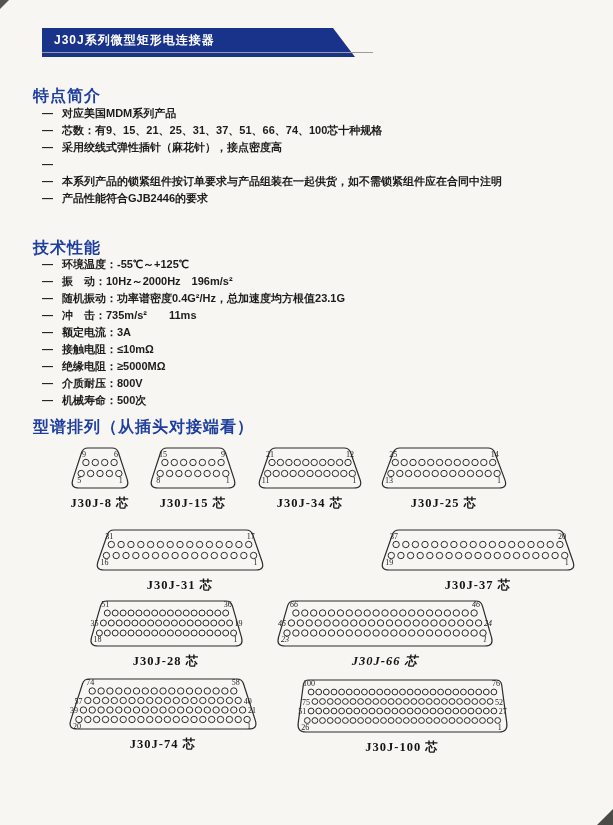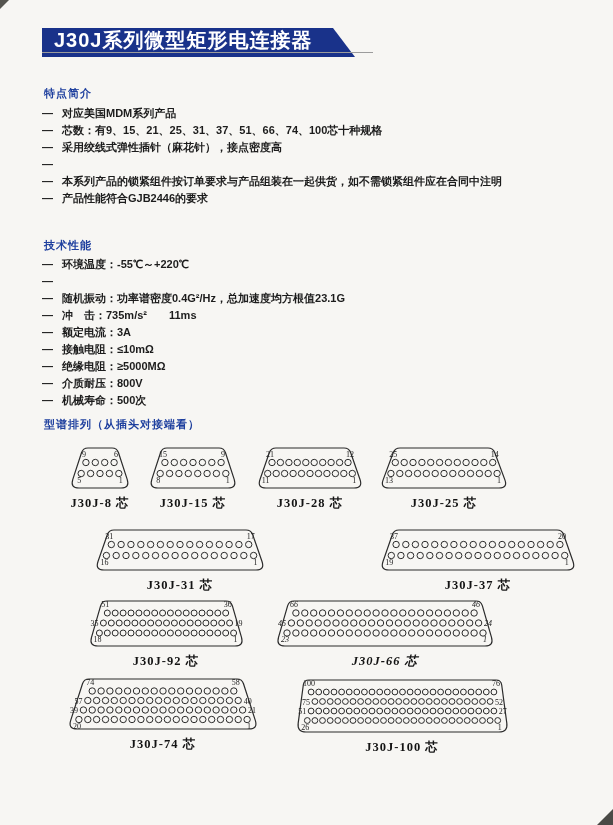--- a/index.html
+++ b/index.html
@@ -11,29 +11,29 @@
     font-family:"Liberation Sans",sans-serif;
   }
   .corner{position:absolute;width:0;height:0;}
   .corner.tl{top:0;left:0;border-top:9px solid #55544f;border-right:9px solid transparent;}
   .corner.br{bottom:0;right:0;border-bottom:16px solid #4a4a46;border-left:16px solid transparent;}
 
   .banner{
     position:absolute;left:42px;top:28px;height:29px;width:313px;
     background:var(--banner-bg,#19328a);
     clip-path:polygon(0 0, calc(100% - 22px) 0, 100% 100%, 0 100%);
-    color:#ffffff;font-weight:bold;font-size:20px;line-height:25px;
+    color:#ffffff;font-weight:bold;font-size:12px;line-height:25px;
     padding-left:12px;letter-spacing:1px;box-sizing:border-box;
   }
   .banner-underline{position:absolute;left:42px;top:52px;width:331px;height:1px;background:#9c9c9c;}
 
   .sec{
-    position:absolute;left:44px;margin:0;
+    position:absolute;left:33px;margin:0;
     color:var(--heading-blue,#1e3f9e);
-    font-size:11px;font-weight:bold;letter-spacing:1px;
+    font-size:16px;font-weight:bold;letter-spacing:1px;
   }
   .sec.features-h{top:86px;}
   .sec.specs-h{top:238px;}
   .sec.layouts-h{top:417px;}
 
   .list{position:absolute;left:42px;right:16px;}
   #features-list{top:105px;}
   #specs-list{top:256px;}
   .li{
     display:flex;align-items:flex-start;height:17px;
@@ -91,24 +91,25 @@
       <div class="li">
         <span class="dash">—</span>
         <span>产品性能符合GJB2446的要求</span>
       </div>
     </div>
 
   <h2 class="sec specs-h">技术性能</h2>
   <div class="list" id="specs-list">
       <div class="li">
         <span class="dash">—</span>
-        <span>环境温度：-55℃～+220℃</span>
-      </div>
-      <div class="li">
-        <span class="dash">—</span>
+        <span>环境温度：-55℃～+125℃</span>
+      </div>
+      <div class="li">
+        <span class="dash">—</span>
+        <span>振　动：10Hz～2000Hz　196m/s²</span>
       </div>
       <div class="li">
         <span class="dash">—</span>
         <span>随机振动：功率谱密度0.4G²/Hz，总加速度均方根值23.1G</span>
       </div>
       <div class="li">
         <span class="dash">—</span>
         <span>冲　击：735m/s²　　11ms</span>
       </div>
       <div class="li">
@@ -201,21 +202,21 @@
           <circle cx="44.5" cy="25.5" r="3.2" fill="#f7f6f3" stroke="#2b2b2b" stroke-width="1"></circle>
           <circle cx="53.0" cy="25.5" r="3.2" fill="#f7f6f3" stroke="#2b2b2b" stroke-width="1"></circle>
           <circle cx="61.5" cy="25.5" r="3.2" fill="#f7f6f3" stroke="#2b2b2b" stroke-width="1"></circle>
           <circle cx="69.9" cy="25.5" r="3.2" fill="#f7f6f3" stroke="#2b2b2b" stroke-width="1"></circle>
           <circle cx="78.4" cy="25.5" r="3.2" fill="#f7f6f3" stroke="#2b2b2b" stroke-width="1"></circle>
           <circle cx="86.8" cy="25.5" r="3.2" fill="#f7f6f3" stroke="#2b2b2b" stroke-width="1"></circle>
           <circle cx="95.3" cy="25.5" r="3.2" fill="#f7f6f3" stroke="#2b2b2b" stroke-width="1"></circle>
           <text x="8.7" y="34.5" text-anchor="middle" class="pin-num">11</text>
           <text x="97.3" y="34.5" text-anchor="middle" class="pin-num">1</text>
         </svg>
-        <div class="conn-label">J30J-28 芯</div>
+        <div class="conn-label">J30J-34 芯</div>
       </div>
       <div class="conn" style="left: 380px; top: 448px; width: 128px;">
         <svg width="128" height="40" viewBox="0 0 128 40">
           <path d="M13.2 4.7 Q15 0 20.0 0.0 L108.0 0.0 Q113 0 114.8 4.7 L124.8 31.6 Q128 40 119.0 40.0 L9.0 40.0 Q0 40 3.2 31.6 Z" fill="none" stroke="#2b2b2b" stroke-width="1.2"></path>
           <circle cx="15.3" cy="14.5" r="3.2" fill="#f7f6f3" stroke="#2b2b2b" stroke-width="1"></circle>
           <circle cx="24.2" cy="14.5" r="3.2" fill="#f7f6f3" stroke="#2b2b2b" stroke-width="1"></circle>
           <circle cx="33.0" cy="14.5" r="3.2" fill="#f7f6f3" stroke="#2b2b2b" stroke-width="1"></circle>
           <circle cx="41.9" cy="14.5" r="3.2" fill="#f7f6f3" stroke="#2b2b2b" stroke-width="1"></circle>
           <circle cx="50.7" cy="14.5" r="3.2" fill="#f7f6f3" stroke="#2b2b2b" stroke-width="1"></circle>
           <circle cx="59.6" cy="14.5" r="3.2" fill="#f7f6f3" stroke="#2b2b2b" stroke-width="1"></circle>
@@ -387,21 +388,21 @@
           <circle cx="97.2" cy="32" r="3.0" fill="#f7f6f3" stroke="#2b2b2b" stroke-width="1"></circle>
           <circle cx="105.1" cy="32" r="3.0" fill="#f7f6f3" stroke="#2b2b2b" stroke-width="1"></circle>
           <circle cx="113.0" cy="32" r="3.0" fill="#f7f6f3" stroke="#2b2b2b" stroke-width="1"></circle>
           <circle cx="120.9" cy="32" r="3.0" fill="#f7f6f3" stroke="#2b2b2b" stroke-width="1"></circle>
           <circle cx="128.8" cy="32" r="3.0" fill="#f7f6f3" stroke="#2b2b2b" stroke-width="1"></circle>
           <circle cx="136.7" cy="32" r="3.0" fill="#f7f6f3" stroke="#2b2b2b" stroke-width="1"></circle>
           <circle cx="144.6" cy="32" r="3.0" fill="#f7f6f3" stroke="#2b2b2b" stroke-width="1"></circle>
           <text x="8.4" y="41.0" text-anchor="middle" class="pin-num">18</text>
           <text x="146.6" y="41.0" text-anchor="middle" class="pin-num">1</text>
         </svg>
-        <div class="conn-label">J30J-92 芯</div>
+        <div class="conn-label">J30J-28 芯</div>
       </div>
       <div class="conn" style="left: 276px; top: 601px; width: 218px; font-style: italic;">
         <svg width="218" height="45" viewBox="0 0 218 45">
           <path d="M11.6 4.8 Q13 0 18.0 0.0 L200.0 0.0 Q205 0 206.4 4.8 L215.5 36.4 Q218 45 209.0 45.0 L9.0 45.0 Q0 45 2.5 36.4 Z" fill="none" stroke="#2b2b2b" stroke-width="1.2"></path>
           <circle cx="19.9" cy="12" r="3.2" fill="#f7f6f3" stroke="#2b2b2b" stroke-width="1"></circle>
           <circle cx="28.8" cy="12" r="3.2" fill="#f7f6f3" stroke="#2b2b2b" stroke-width="1"></circle>
           <circle cx="37.7" cy="12" r="3.2" fill="#f7f6f3" stroke="#2b2b2b" stroke-width="1"></circle>
           <circle cx="46.6" cy="12" r="3.2" fill="#f7f6f3" stroke="#2b2b2b" stroke-width="1"></circle>
           <circle cx="55.5" cy="12" r="3.2" fill="#f7f6f3" stroke="#2b2b2b" stroke-width="1"></circle>
           <circle cx="64.4" cy="12" r="3.2" fill="#f7f6f3" stroke="#2b2b2b" stroke-width="1"></circle>

